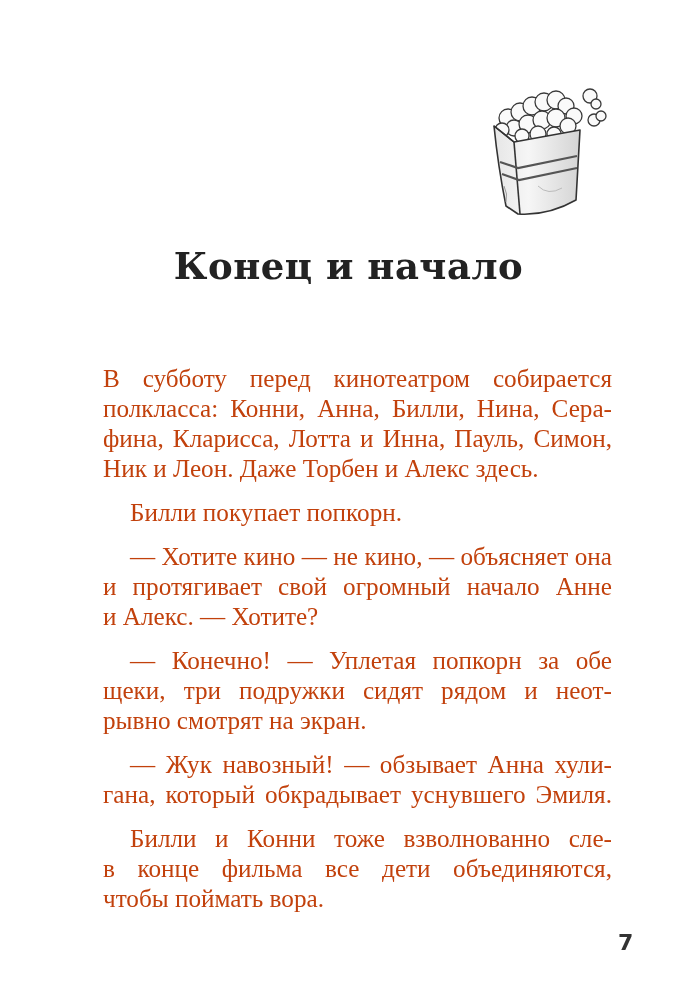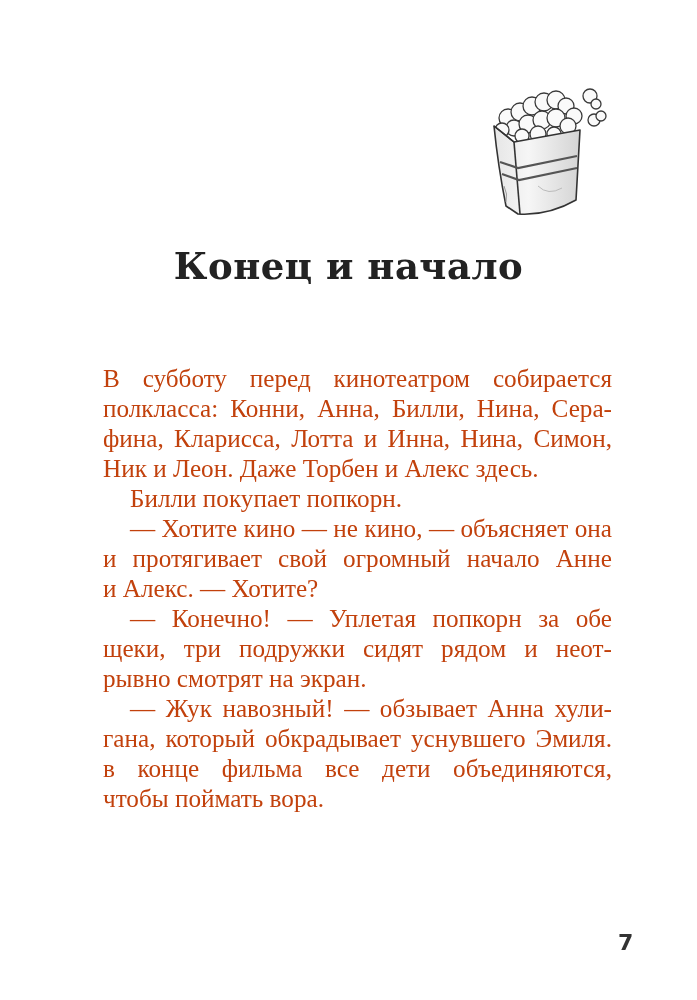--- a/index.html
+++ b/index.html
@@ -50,20 +50,21 @@
     white-space: nowrap;
     text-align: justify;
     text-align-last: justify;
     height: 30px;
   }
   .line.last {
     text-align-last: left;
   }
   .line.indent {
     padding-left: 27px;
+    margin-top: 14px;
   }
   .page-number {
     position: absolute;
     left: 618px;
     top: 930px;
     font-family: "DejaVu Sans", sans-serif;
     font-weight: bold;
     font-size: 22px;
     color: #333;
   }
@@ -115,39 +116,40 @@
     <path d="M60 110 Q70 120 84 112" stroke="#bbb" stroke-width="1" fill="none"></path>
   </svg>
 </div>
 
 <h1 class="chapter-title">Конец и начало</h1>
 
 <div class="body-text">
   <div>
     <span class="line">В субботу перед кинотеатром собирается</span>
     <span class="line">полкласса: Конни, Анна, Билли, Нина, Сера-</span>
-    <span class="line">фина, Кларисса, Лотта и Инна, Нина, Симон,</span>
+    <span class="line">фина, Кларисса, Лотта и Инна, Пауль, Симон,</span>
     <span class="line last">Ник и Леон. Даже Торбен и Алекс здесь.</span>
   </div>
   <div>
     <span class="line indent last">Билли покупает попкорн.</span>
   </div>
   <div>
     <span class="line indent">— Хотите кино — не кино, — объясняет она</span>
     <span class="line">и протягивает свой огромный начало Анне</span>
     <span class="line last">и Алекс. — Хотите?</span>
   </div>
   <div>
     <span class="line indent">— Конечно! — Уплетая попкорн за обе</span>
     <span class="line">щеки, три подружки сидят рядом и неот-</span>
     <span class="line last">рывно смотрят на экран.</span>
   </div>
   <div>
     <span class="line indent">— Жук навозный! — обзывает Анна хули-</span>
     <span class="line">гана, который обкрадывает уснувшего Эмиля.</span>
   </div>
   <div>
+    <span class="line indent">Билли и Конни тоже взволнованно сле-</span>
     <span class="line">в конце фильма все дети объединяются,</span>
     <span class="line last">чтобы поймать вора.</span>
   </div>
 </div>
 
 <div class="page-number">7</div>
 
 </body></html>

